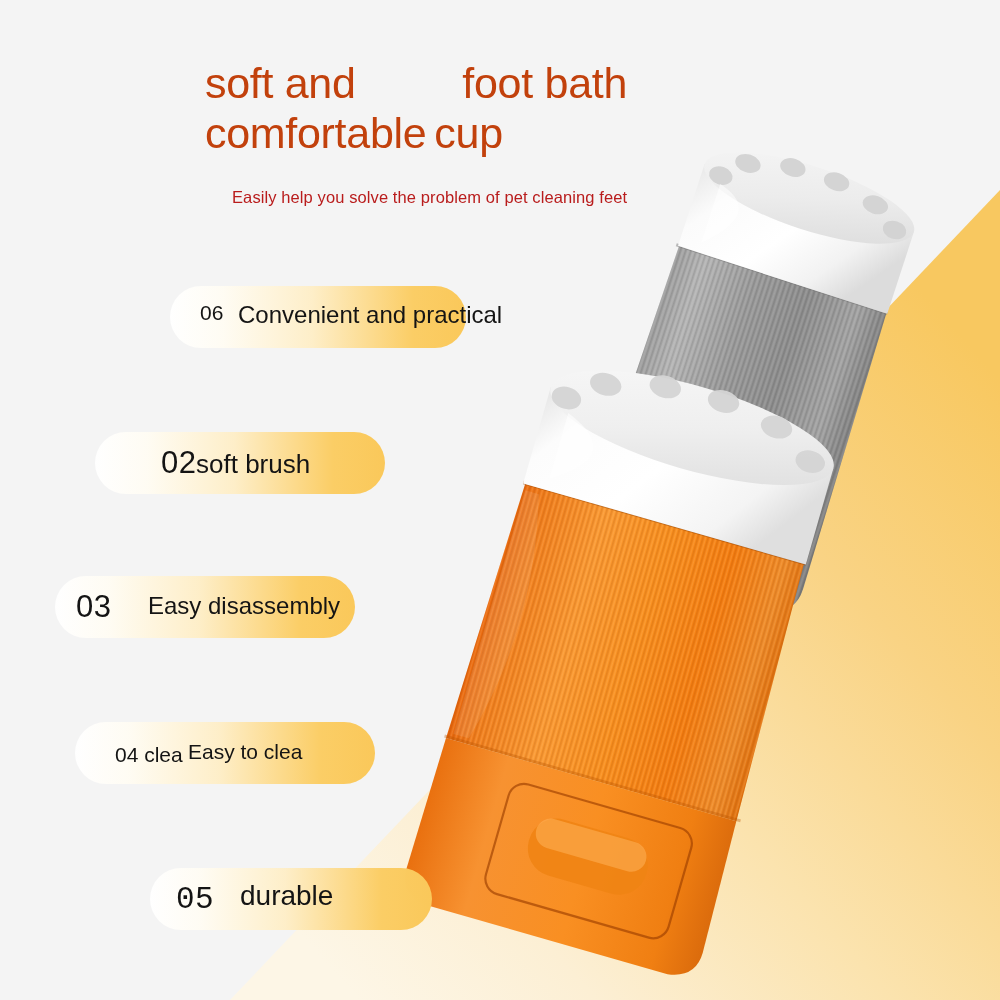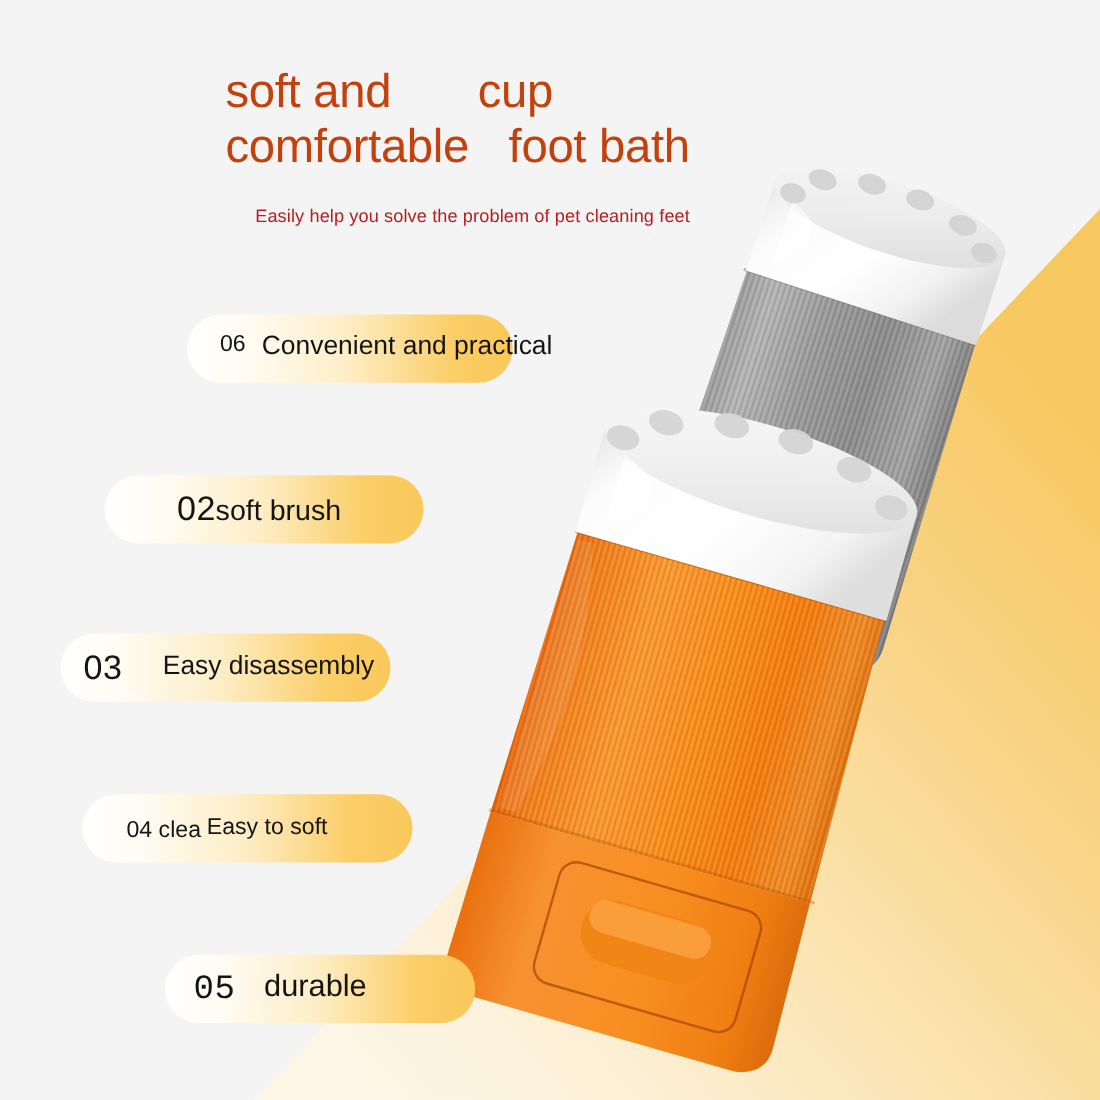--- a/index.html
+++ b/index.html
@@ -259,40 +259,40 @@
       <path d="M 486 530 Q 520 660 486 784 L 470 784 L 472 530 Z" fill="#ffffff" opacity="0.10"></path>
     </g>
   </svg>
 
   <div class="headline">
     <div class="hl-col-a">
       <div class="hl-line">soft and</div>
       <div class="hl-line">comfortable</div>
     </div>
     <div class="hl-col-b">
+      <div class="hl-line hl-indent">foot bath</div>
       <div class="hl-line">cup</div>
-      <div class="hl-line hl-indent">foot bath</div>
     </div>
   </div>
 
   <div class="subtitle">Easily help you solve the problem of pet cleaning feet</div>
 
   <div class="pill" id="pill-1"></div>
   <span class="pill-text num-sm" id="p1-num">06</span>
   <span class="pill-text lbl-md" id="p1-lbl">Convenient and practical</span>
 
   <div class="pill" id="pill-2"></div>
   <span class="pill-text num-lg" id="p2-num">02</span>
   <span class="pill-text lbl-lg" id="p2-lbl">soft brush</span>
 
   <div class="pill" id="pill-3"></div>
   <span class="pill-text num-lg" id="p3-num">03</span>
   <span class="pill-text lbl-md" id="p3-lbl">Easy disassembly</span>
 
   <div class="pill" id="pill-4"></div>
   <span class="pill-text num-sm" id="p4-num">04 clea</span>
-  <span class="pill-text lbl-sm" id="p4-lbl">Easy to soft</span>
+  <span class="pill-text lbl-sm" id="p4-lbl">Easy to clea</span>
 
   <div class="pill" id="pill-5"></div>
   <span class="pill-text num-lg" id="p5-num">05</span>
   <span class="pill-text lbl-xl" id="p5-lbl">durable</span>
 
 </div>
 
 </body></html>

